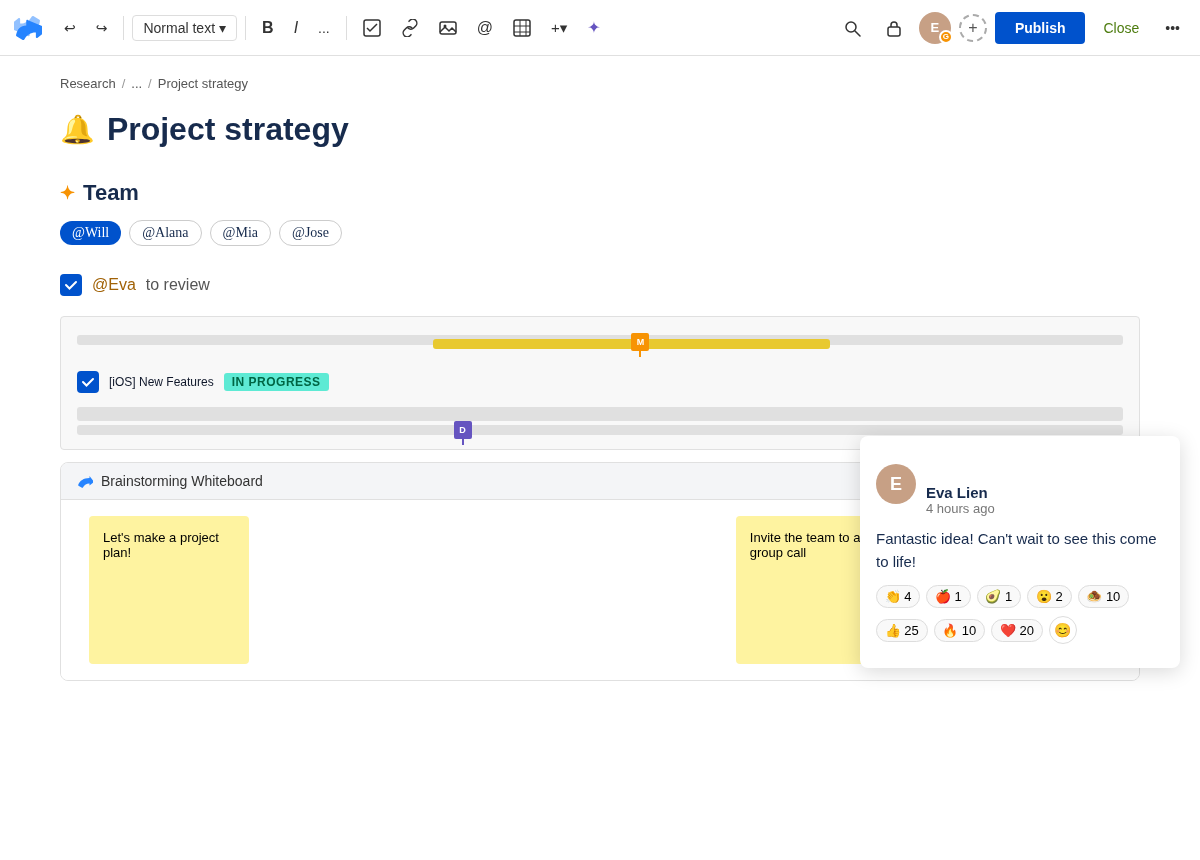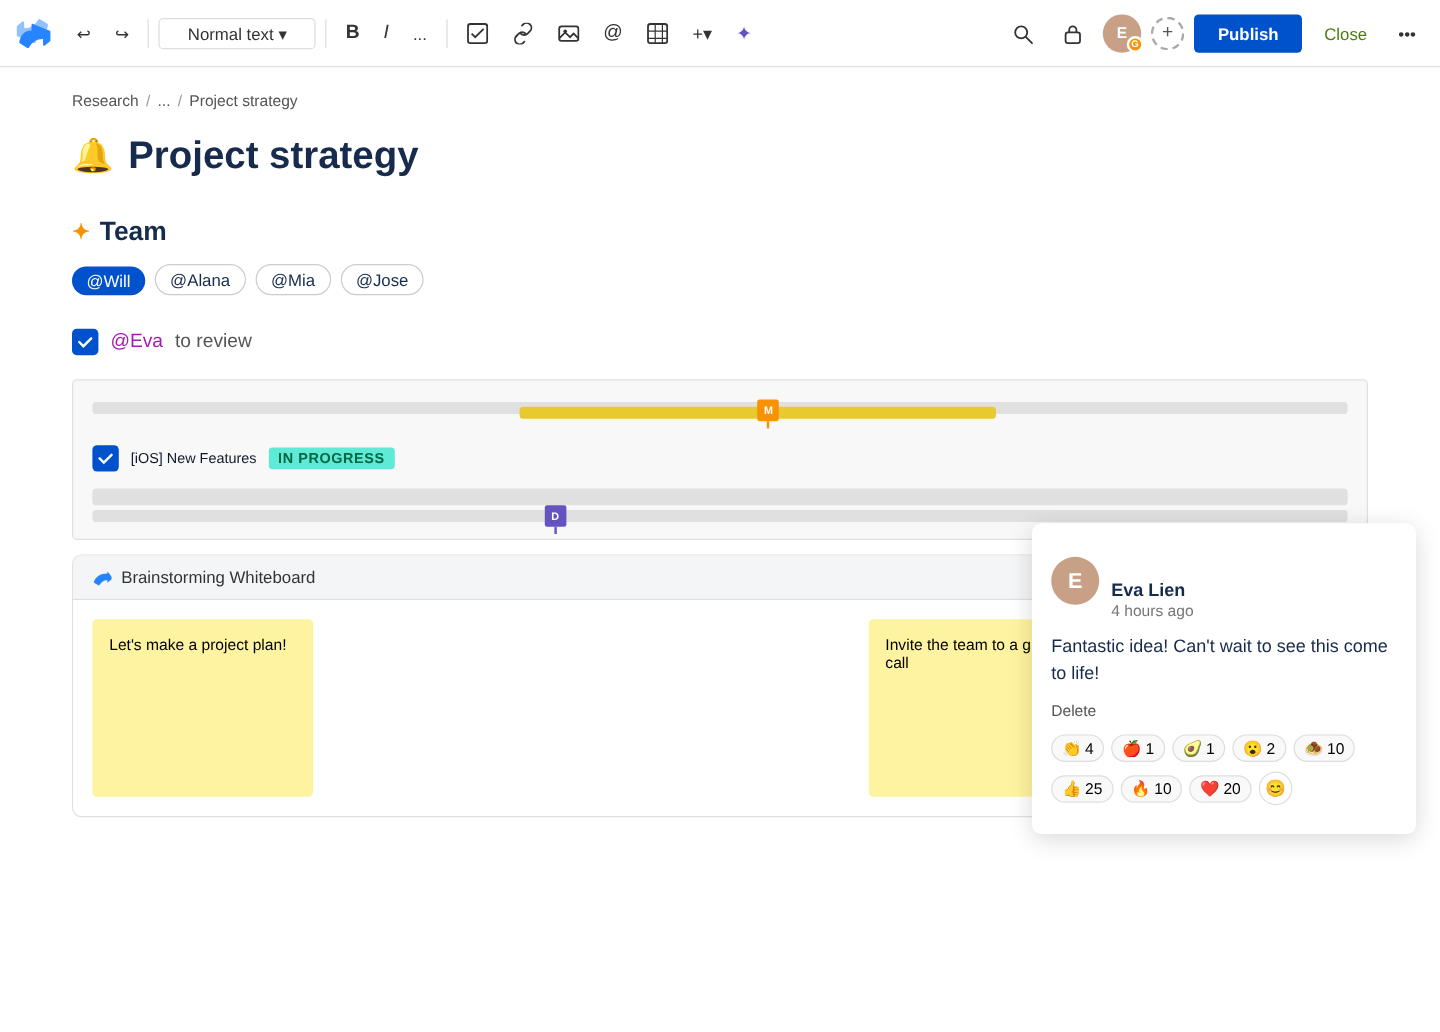--- a/index.html
+++ b/index.html
@@ -22,21 +22,21 @@
     .toolbar-logo svg { width: 28px; height: 28px; }
     .toolbar-btn {
       background: none; border: none; cursor: pointer;
       padding: 6px 8px; border-radius: 4px; color: #333;
       font-size: 14px; display: flex; align-items: center; gap: 4px;
     }
     .toolbar-divider { width: 1px; height: 24px; background: #ddd; margin: 0 4px; }
     .toolbar-text-format {
       display: flex; align-items: center; gap: 4px;
       border: 1px solid #ddd; border-radius: 4px;
-      padding: 4px 23px; cursor: pointer; font-size: 14px; color: #333;
+      padding: 4px 10px; cursor: pointer; font-size: 14px; color: #333;
       background: none;
     }
     .toolbar-right {
       margin-left: auto;
       display: flex; align-items: center; gap: 8px;
     }
     .avatar-group { display: flex; align-items: center; position: relative; }
     .avatar-badge {
       position: absolute; bottom: 0; right: -2px;
       width: 14px; height: 14px; border-radius: 50%;
@@ -87,22 +87,23 @@
 
     
     .section-heading {
       display: flex; align-items: center; gap: 8px;
       font-size: 22px; font-weight: 700; color: #172b4d;
       margin-bottom: 14px;
     }
 
     
     .mentions-row {
-      display: flex; align-items: flex-end; gap: 8px;
+      display: flex; align-items: center; gap: 8px;
       margin-bottom: 28px;
+      font-family: Liberation Serif, serif;
     }
     .mention {
       background: #0052cc; color: #fff;
       border-radius: 20px; padding: 4px 12px;
       font-size: 14px; font-weight: 500; cursor: pointer;
     }
     .mention.outline {
       background: none; color: #172b4d;
       border: 1px solid #ccc;
     }
@@ -164,21 +165,21 @@
     .whiteboard-header {
       display: flex; align-items: center; gap: 8px;
       padding: 10px 16px; background: #f4f5f7;
       border-bottom: 1px solid #e0e0e0; font-size: 14px; font-weight: 500; color: #333;
     }
     .whiteboard-body {
       display: grid; grid-template-columns: repeat(5, 1fr);
       gap: 0; background: #fff; min-height: 180px;
     }
     .sticky-note {
-      margin: 16px 16px; border-radius: 4px; padding: 14px;
+      margin: 16px 28px; border-radius: 4px; padding: 14px;
       font-size: 13px; min-height: 100px;
     }
     .sticky-yellow { background: #fef3a0; }
     .sticky-purple { background: #d3b8e8; }
     .sticky-green { background: #b3f0d8; }
 
     
     .comment-popup {
       position: absolute;
       right: 20px;
@@ -342,21 +343,21 @@
       <span class="mention outline">@Mia</span>
       <span class="mention outline">@Jose</span>
     </div>
 
     <div class="task-row">
       <div class="task-checkbox">
         <svg width="14" height="14" viewBox="0 0 14 14">
             <polyline points="2,7 5.5,10.5 12,4" fill="none" stroke="#fff" stroke-width="2" stroke-linecap="round"></polyline>
           </svg>
       </div>
-      <span class="task-text" style="color:#a21caf; font-weight:500;">@Eva</span>
+      <span class="task-text" style="color:#a16207; font-weight:500;">@Eva</span>
       <span class="task-reviewer">to review</span>
     </div>
 
     <div style="background:#f8f8f8; border:1px solid #e0e0e0; border-radius:4px; padding:14px 16px; margin-bottom:12px; position:relative;">
 
       <div class="roadmap-bar-row">
         <div class="roadmap-bar-bg">
           <div style="position:absolute; top:4px; height:10px; border-radius:3px; background:#e8c930; left:34%; width:38%;"></div>
         </div>
         <div class="roadmap-marker" style="left:53%; top:-2px;">M</div>
@@ -401,21 +402,20 @@
 
     <div class="comment-popup">
       <div class="comment-user-row">
         <div class="comment-avatar avatar-circle" style="font-size:18px; background:#c7a085;">E</div>
         <div>
           <div class="comment-author">Eva Lien</div>
           <div class="comment-time">4 hours ago</div>
         </div>
       </div>
       <div class="comment-text">Fantastic idea! Can't wait to see this come to life!</div>
-      <div class="comment-delete">Delete</div>
       <div class="reactions-row">
         <div class="reaction">
           <span>👏</span>
           <span>4</span>
         </div>
         <div class="reaction">
           <span>🍎</span>
           <span>1</span>
         </div>
         <div class="reaction">

